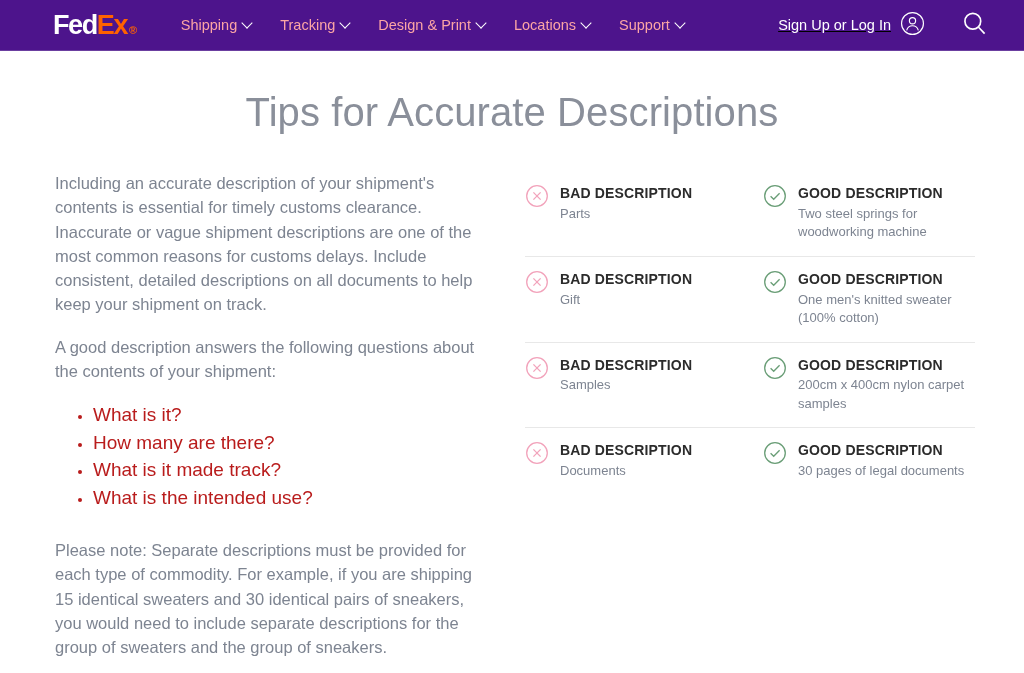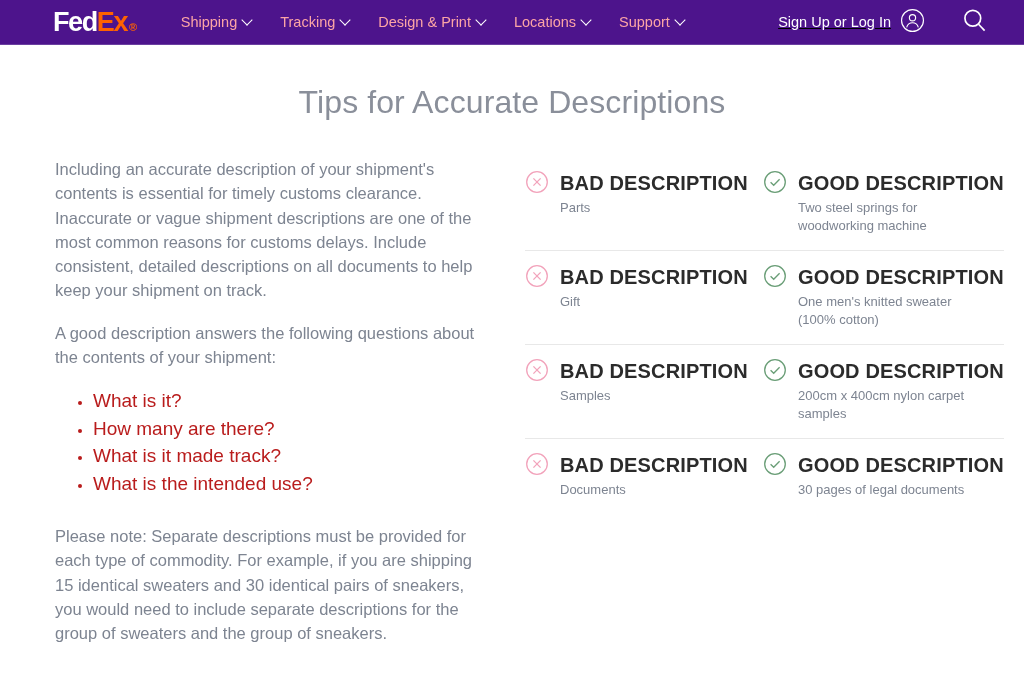--- a/index.html
+++ b/index.html
@@ -7,21 +7,21 @@
   html, body {
     width: 1024px;
     height: 673px;
     overflow: hidden;
     background: #ffffff;
     font-family: "Liberation Sans", sans-serif;
   }
 
   
   .header {
-    height: 45px;
+    height: 51px;
     background: #4D148C;
     display: flex;
     align-items: center;
     border-bottom: 1px solid #6b3fa0;
     position: relative;
   }
 
   .logo {
     margin-left: 53px;
     font-size: 27px;
@@ -94,21 +94,21 @@
   .search-btn {
     margin-left: 36px;
     cursor: pointer;
     display: flex;
     align-items: center;
   }
 
   
   .page-title {
     text-align: center;
-    font-size: 32px;
+    font-size: 40px;
     color: #8a8f9a;
     font-weight: normal;
     margin-top: 39px;
     letter-spacing: 0.1px;
   }
 
   
   .main {
     display: flex;
     margin-top: 36px;
@@ -164,21 +164,21 @@
   .icon-wrap {
     flex: 0 0 24px;
     width: 24px;
     height: 24px;
     margin-top: 1px;
   }
 
   .desc-text { padding-top: 1px; }
 
   .desc-label {
-    font-size: 20px;
+    font-size: 14px;
     font-weight: bold;
     color: #2b2b2b;
     letter-spacing: 0.15px;
     line-height: 1.35;
     white-space: nowrap;
   }
   .desc-value {
     font-size: 13px;
     color: #7d8491;
     line-height: 1.42;

